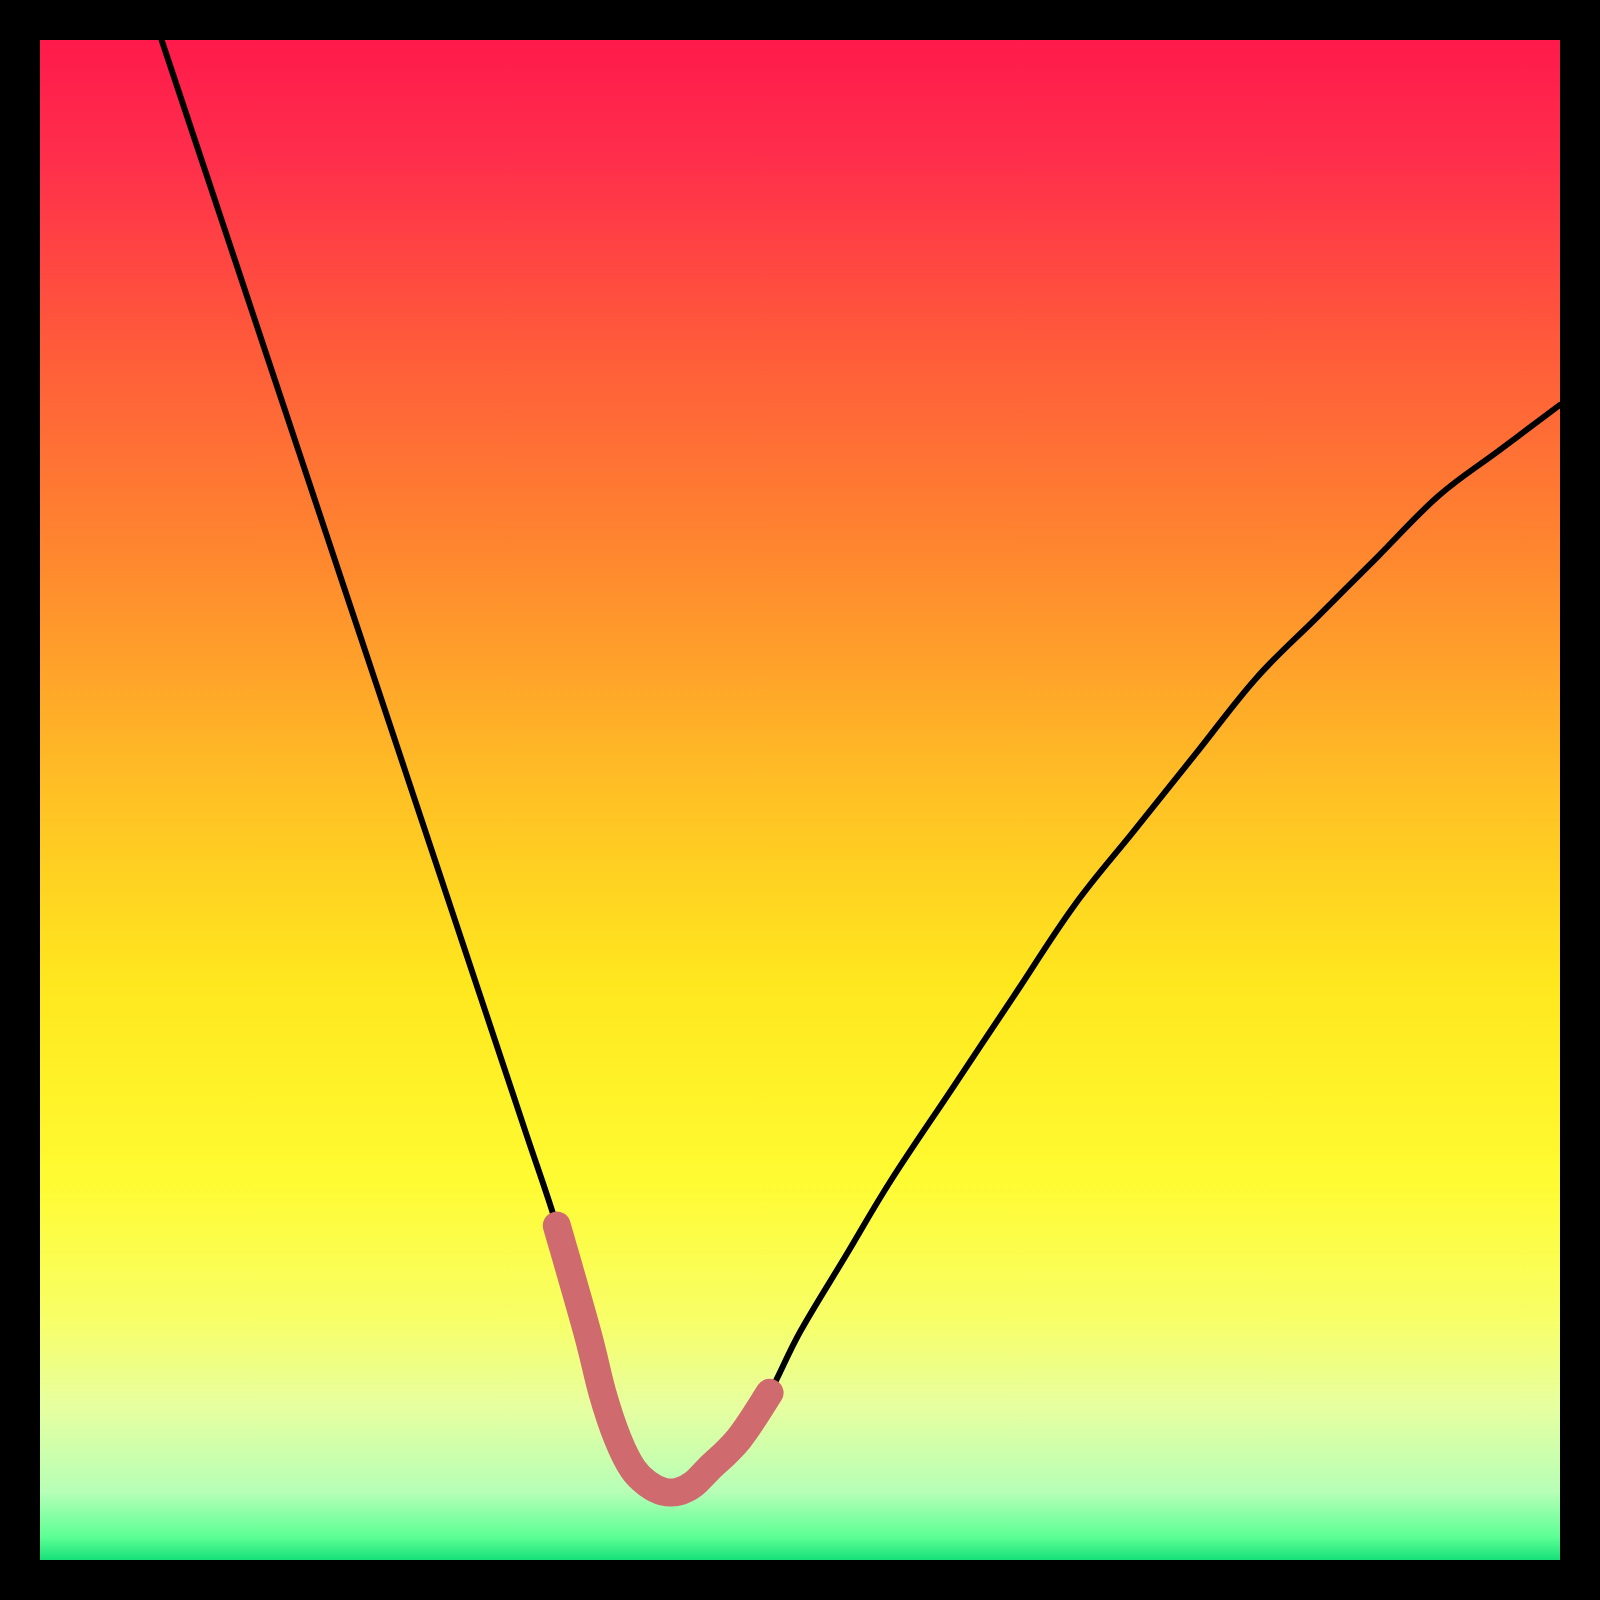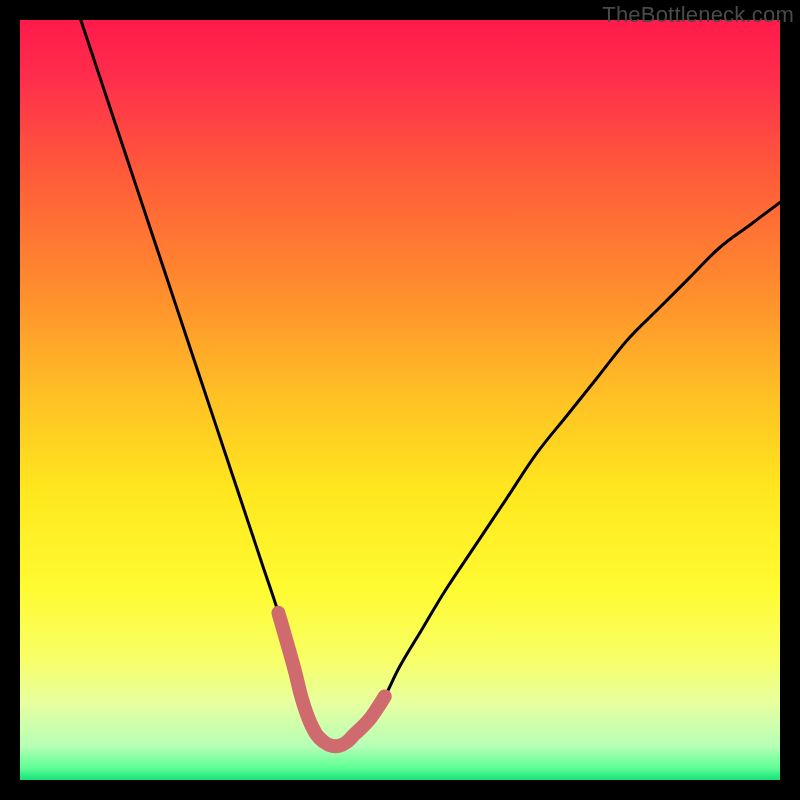--- a/index.html
+++ b/index.html
@@ -66,14 +66,13 @@
             <stop offset="95.5%" stop-color="#b7ffb7"></stop>
             <stop offset="98.5%" stop-color="#5cff94"></stop>
             <stop offset="100%" stop-color="#16e079"></stop>
           </linearGradient>
       </defs>
       <rect x="0" y="0" width="760" height="760" fill="url(#bg-grad)"></rect>
       <path id="curve-path" fill="none" stroke-width="3" stroke-linecap="round" stroke-linejoin="round" d="M 60.800000000000004 0 C 63.536 8.208000000000004 70.528 29.184000000000015 76 45.60000000000002 C 81.472 62.016000000000034 85.72800000000001 74.78400000000003 91.2 91.20000000000005 C 96.672 107.61600000000006 100.92800000000001 120.38400000000009 106.4 136.80000000000007 C 111.872 153.21600000000007 116.12800000000001 165.98399999999998 121.60000000000001 182.39999999999998 C 127.072 198.81599999999997 131.32799999999997 211.584 136.79999999999998 228 C 142.272 244.416 146.528 257.18399999999997 152 273.59999999999997 C 157.472 290.01599999999996 161.72799999999998 302.78400000000005 167.2 319.20000000000005 C 172.672 335.61600000000004 176.928 348.384 182.4 364.8 C 187.872 381.216 192.128 393.984 197.6 410.4 C 203.072 426.816 207.328 439.584 212.8 456 C 218.27200000000002 472.416 222.528 485.18399999999997 228 501.59999999999997 C 233.472 518.016 237.728 530.7840000000001 243.20000000000002 547.2 C 248.67200000000003 563.616 252.92800000000005 575.016 258.40000000000003 592.8 C 263.872 610.584 269.496 630.952 273.59999999999997 646 C 277.70399999999995 661.048 278.464 666.824 281.2 676.4 C 283.936 685.976 286.064 692.36 288.8 699.2 C 291.536 706.0400000000001 293.66400000000004 710.2959999999999 296.40000000000003 714.4 C 299.136 718.504 301.264 719.948 304 722 C 306.736 724.052 308.864 725.116 311.59999999999997 725.8 C 314.33599999999996 726.4839999999999 316.464 726.4839999999999 319.2 725.8 C 321.936 725.116 324.064 724.052 326.8 722 C 329.536 719.948 330.296 718.504 334.4 714.4 C 338.50399999999996 710.2959999999999 344.12800000000004 706.0400000000001 349.6 699.2 C 355.072 692.36 359.32800000000003 685.976 364.8 676.4 C 370.272 666.824 373.16 658.312 380 646 C 386.84 633.688 394.592 621.68 402.8 608 C 411.00800000000004 594.32 416.024 585.048 425.6 570 C 435.17600000000004 554.952 445.056 540.816 456 524.4 C 466.944 507.984 475.456 495.216 486.40000000000003 478.8 C 497.34400000000005 462.384 505.8560000000001 448.248 516.8000000000001 433.2 C 527.744 418.152 536.256 408.88 547.1999999999999 395.2 C 558.1439999999999 381.52 566.6560000000001 370.88 577.6 357.2 C 588.544 343.52 597.056 331.51200000000006 608 319.20000000000005 C 618.944 306.88800000000003 627.456 299.744 638.4 288.8 C 649.3439999999999 277.856 657.856 269.344 668.8 258.4 C 679.7439999999999 247.456 688.2560000000001 237.576 699.2 228 C 710.144 218.424 718.6560000000001 213.40800000000004 729.6 205.20000000000005 C 740.544 196.99200000000005 754.528 186.504 760 182.39999999999998" stroke="#000000"></path>
       <path id="highlight-path" fill="none" stroke-width="14" stroke-linecap="round" stroke-linejoin="round" d="M 258.40000000000003 592.8 C 261.136 602.376 269.496 630.952 273.59999999999997 646 C 277.70399999999995 661.048 278.464 666.824 281.2 676.4 C 283.936 685.976 286.064 692.36 288.8 699.2 C 291.536 706.0400000000001 293.66400000000004 710.2959999999999 296.40000000000003 714.4 C 299.136 718.504 301.264 719.948 304 722 C 306.736 724.052 308.864 725.116 311.59999999999997 725.8 C 314.33599999999996 726.4839999999999 316.464 726.4839999999999 319.2 725.8 C 321.936 725.116 324.064 724.052 326.8 722 C 329.536 719.948 330.296 718.504 334.4 714.4 C 338.50399999999996 710.2959999999999 344.12800000000004 706.0400000000001 349.6 699.2 C 355.072 692.36 362.064 680.504 364.8 676.4" stroke="#cf6a6e"></path>
     </svg>
   </div>
-  <div class="watermark">TheBottleneck.com</div>
 </div>
 
 </body></html>

